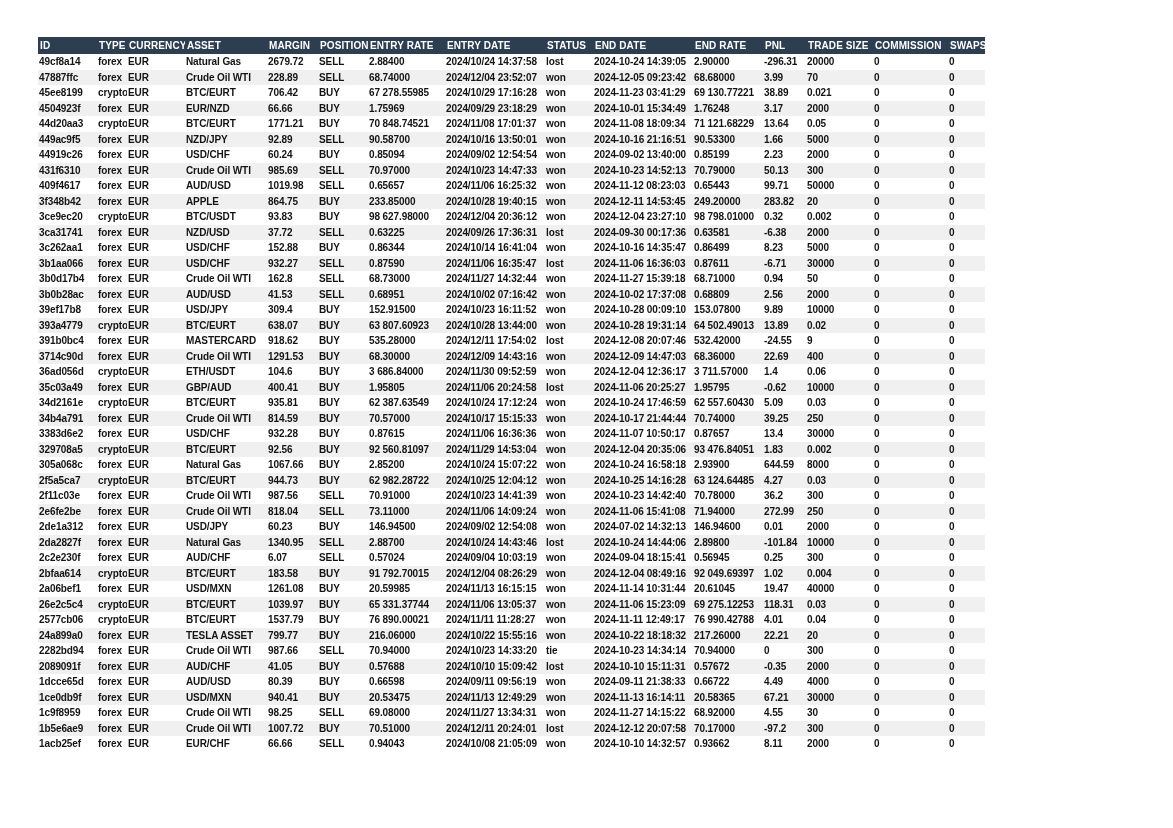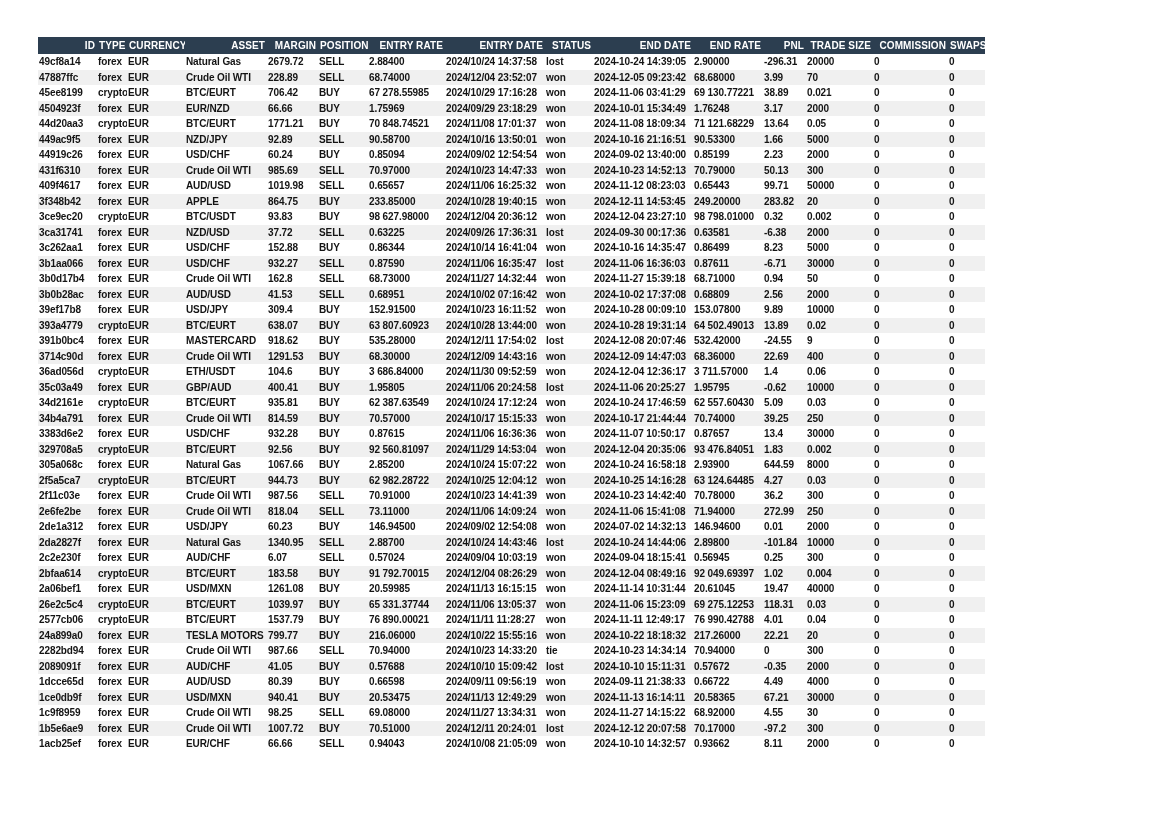--- a/index.html
+++ b/index.html
@@ -28,21 +28,21 @@
     table-layout:fixed;
     width:947px;
   }
   thead th{
     background:var(--header-bg);
     color:var(--header-text);
     font-size:10px;
     font-weight:bold;
     height:17px;
     line-height:17px;
-    text-align:right;
+    text-align:left;
     padding:0 2px;
     white-space:nowrap;
     overflow:hidden;
     letter-spacing:0.1px;
   }
   tbody td{
     font-size:10px;
     font-weight:bold;
     color:var(--text);
     height:15.5px;
@@ -135,21 +135,21 @@
         <tr>
           <td>45ee8199</td>
           <td>crypto</td>
           <td>EUR</td>
           <td>BTC/EURT</td>
           <td>706.42</td>
           <td>BUY</td>
           <td>67 278.55985</td>
           <td>2024/10/29 17:16:28</td>
           <td>won</td>
-          <td>2024-11-06 03:41:29</td>
+          <td>2024-11-23 03:41:29</td>
           <td>69 130.77221</td>
           <td>38.89</td>
           <td>0.021</td>
           <td>0</td>
           <td>0</td>
         </tr>
         <tr>
           <td>4504923f</td>
           <td>forex</td>
           <td>EUR</td>
@@ -724,21 +724,21 @@
           <td>76 990.42788</td>
           <td>4.01</td>
           <td>0.04</td>
           <td>0</td>
           <td>0</td>
         </tr>
         <tr>
           <td>24a899a0</td>
           <td>forex</td>
           <td>EUR</td>
-          <td>TESLA MOTORS</td>
+          <td>TESLA ASSET</td>
           <td>799.77</td>
           <td>BUY</td>
           <td>216.06000</td>
           <td>2024/10/22 15:55:16</td>
           <td>won</td>
           <td>2024-10-22 18:18:32</td>
           <td>217.26000</td>
           <td>22.21</td>
           <td>20</td>
           <td>0</td>

